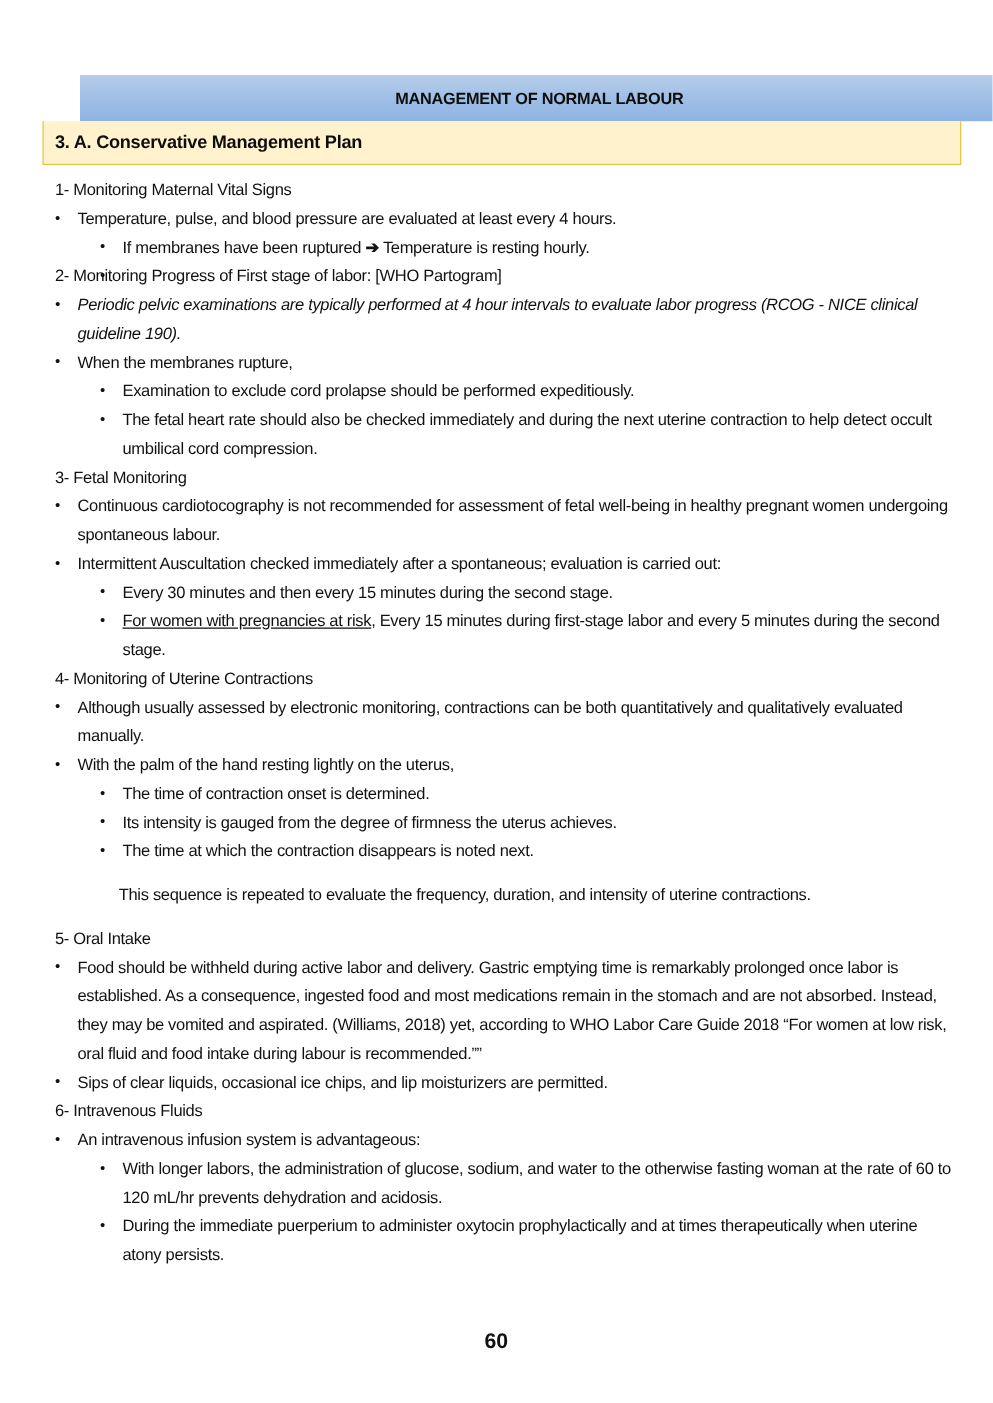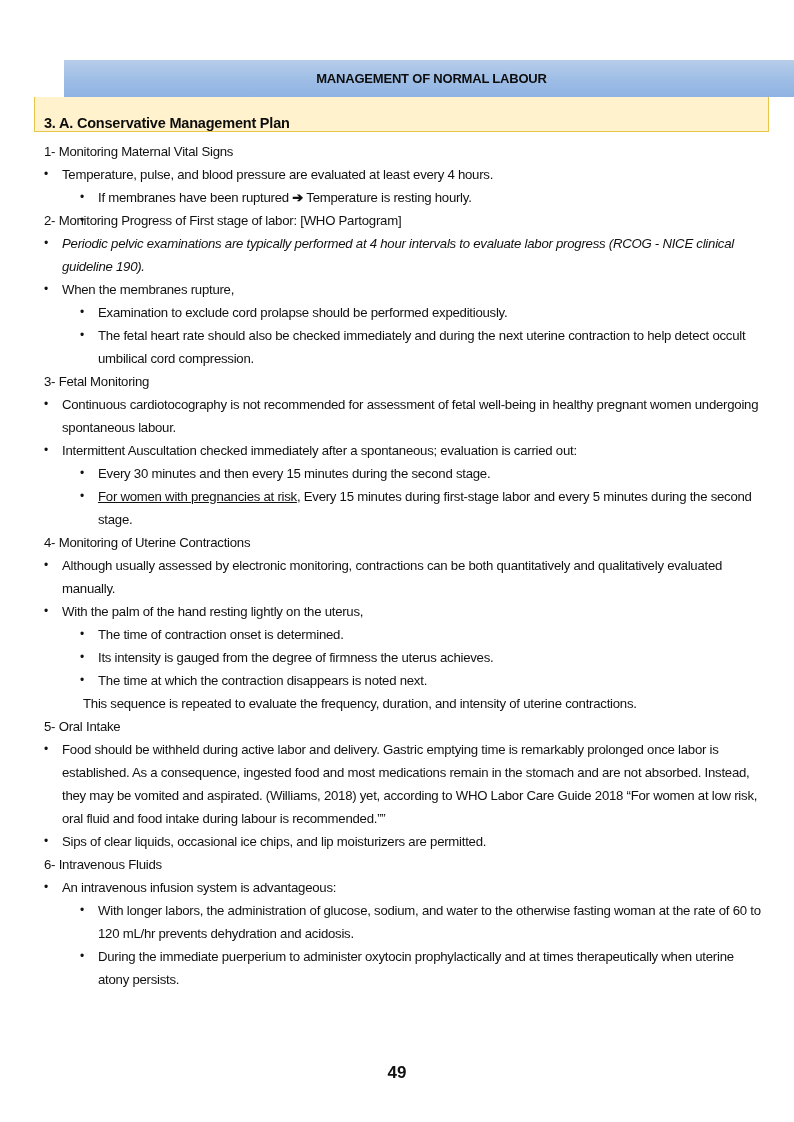--- a/index.html
+++ b/index.html
@@ -9,37 +9,37 @@
   }
   .header-bar {
     position: absolute; left: 34px; top: 60px; width: 735px; height: 37px;
     background: linear-gradient(to bottom, #b7cde9 0%, #9dbde6 55%, #8fb3e2 100%);
     display: flex; align-items: center; justify-content: center;
     font-weight: bold; font-size: 13px; letter-spacing: -0.2px; color: #0d0d0d; margin-left: 30px;
   }
   .section-box {
     position: absolute; left: 34px; top: 97px; width: 733px; height: 34px;
     background: #fff2cc; border: 1px solid #e8c64a; border-top: none;
-    display: flex; align-items: flex-end; box-sizing: content-box;
+    display: flex; align-items: center; box-sizing: content-box;
   }
   .section-box span {
     margin-left: 9px; font-weight: bold; font-size: 14.5px; color: #0d0d0d; letter-spacing: -0.2px;
   }
   .content {
     position: absolute; left: 44px; top: 140px; width: 720px;
     font-size: 13.2px; line-height: 23px; letter-spacing: -0.25px;
   }
   .h { font-weight: normal; margin: 0; }
   .l1, .l2 { position: relative; margin: 0; }
   .l1 { padding-left: 18px; }
   .l2 { padding-left: 54px; }
   .l1 .dot, .l2 .dot { position: absolute; top: 0; font-size: 12px; }
   .l1 .dot { left: 0; }
   .l2 .dot { left: 36px; }
-  .note { padding-left: 39px; margin: 0; }
+  .note { padding-left: 39px; margin: 12px; }
   .italic { font-style: italic; }
   .ul { text-decoration: underline; }
   .page-number {
     position: absolute; left: 0; width: 794px; top: 1063px; text-align: center;
     font-weight: bold; font-size: 17px;
   }
 </style>
 </head>
 <body>
 
@@ -80,13 +80,13 @@
   <p class="h">5- Oral Intake</p>
   <p class="l1"><span class="dot">•</span><span>Food should be withheld during active labor and delivery. Gastric emptying time is remarkably prolonged once labor is established. As a consequence, ingested food and most medications remain in the stomach and are not absorbed. Instead, they may be vomited and aspirated. (Williams, 2018) yet, according to WHO Labor Care Guide 2018 “For women at low risk, oral fluid and food intake during labour is recommended.””</span></p>
   <p class="l1"><span class="dot">•</span><span>Sips of clear liquids, occasional ice chips, and lip moisturizers are permitted.</span></p>
 
   <p class="h">6- Intravenous Fluids</p>
   <p class="l1"><span class="dot">•</span><span>An intravenous infusion system is advantageous:</span></p>
   <p class="l2"><span class="dot">•</span><span>With longer labors, the administration of glucose, sodium, and water to the otherwise fasting woman at the rate of 60 to 120 mL/hr prevents dehydration and acidosis.</span></p>
   <p class="l2"><span class="dot">•</span><span>During the immediate puerperium to administer oxytocin prophylactically and at times therapeutically when uterine atony persists.</span></p>
 </div>
 
-<div class="page-number">49</div>
+<div class="page-number">60</div>
 
 </body></html>

